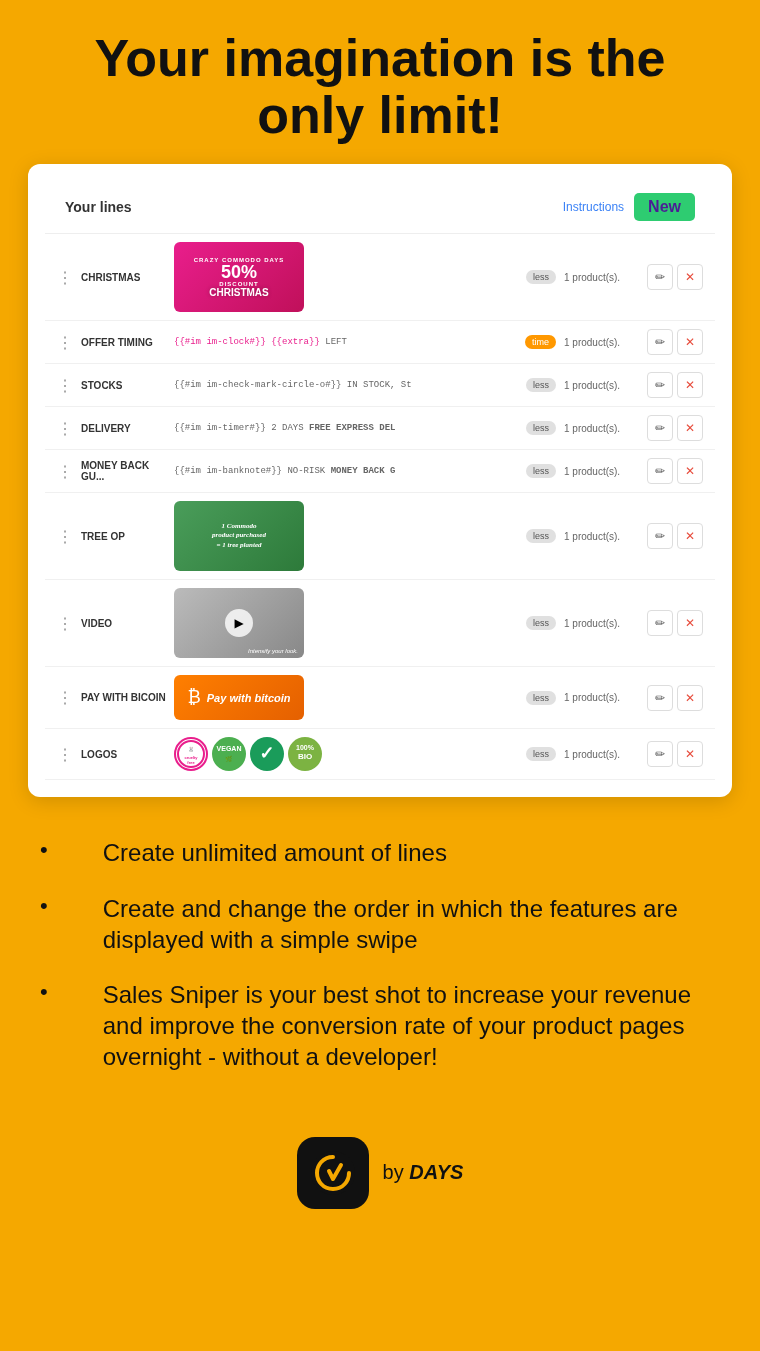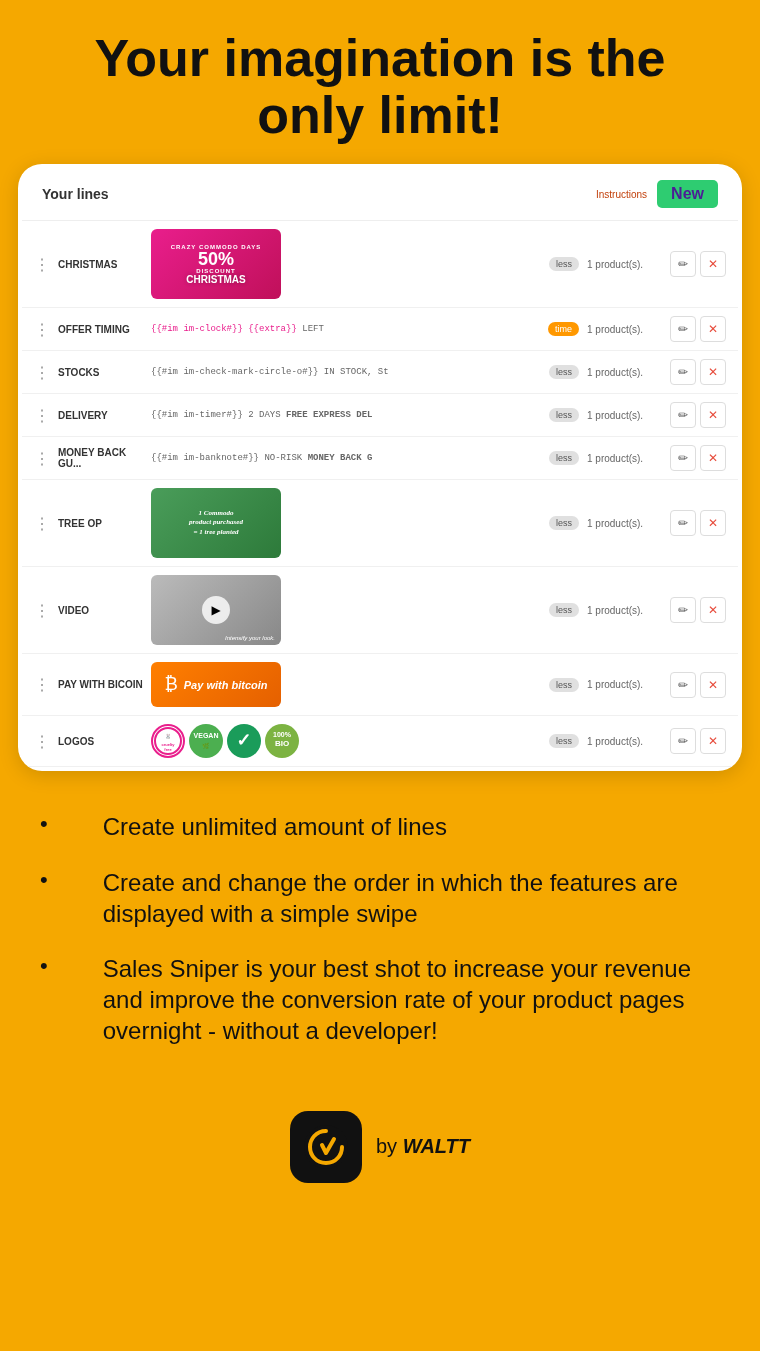--- a/index.html
+++ b/index.html
@@ -14,24 +14,24 @@
     .hero-title {
       text-align: center;
       padding: 30px 40px 20px;
       font-size: 52px;
       font-weight: 900;
       line-height: 1.1;
       color: #111;
     }
 
     .app-container {
-      margin: 0 18px 20px;
+      margin: 0 28px 20px;
       background: #fff;
-      border-radius: 24px;
-      padding: 4px;
+      border-radius: 12px;
+      padding: 17px;
       overflow: hidden;
       box-shadow: 0 4px 20px rgba(0,0,0,0.15);
     }
 
     .app-header {
       display: flex;
       align-items: center;
       justify-content: space-between;
       padding: 12px 20px;
       border-bottom: 1px solid #eee;
@@ -45,22 +45,22 @@
       font-family: Arial, sans-serif;
     }
 
     .app-header-right {
       display: flex;
       align-items: center;
       gap: 10px;
     }
 
     .instructions-link {
-      font-size: 10px;
-      color: #c2410c;
+      font-size: 12px;
+      color: #3b82f6;
       font-family: Arial, sans-serif;
     }
 
     .new-btn {
       background: #2ecc71;
       color: #4c1d95;
       border: none;
       border-radius: 5px;
       padding: 5px 14px;
       font-size: 16px;
@@ -624,16 +624,16 @@
 <div class="brand-footer">
   <div class="brand-logo">
     <svg viewBox="0 0 48 48" xmlns="http://www.w3.org/2000/svg">
       <circle cx="24" cy="24" r="22" fill="#111"></circle>
       <path d="M24 8 C14 8 8 16 8 24 C8 32 14 40 24 40 C34 40 40 32 40 24" fill="none" stroke="#F5A800" stroke-width="4" stroke-linecap="round"></path>
       <path d="M20 22 L24 30 L32 16" fill="none" stroke="#F5A800" stroke-width="4" stroke-linecap="round" stroke-linejoin="round"></path>
     </svg>
   </div>
   <div class="brand-name">
     <span class="brand-name-sub">
-      by <span class="waltt">WALTT</span>
+      by <span class="waltt">DAYS</span>
     </span>
   </div>
 </div>
 
 </body></html>

